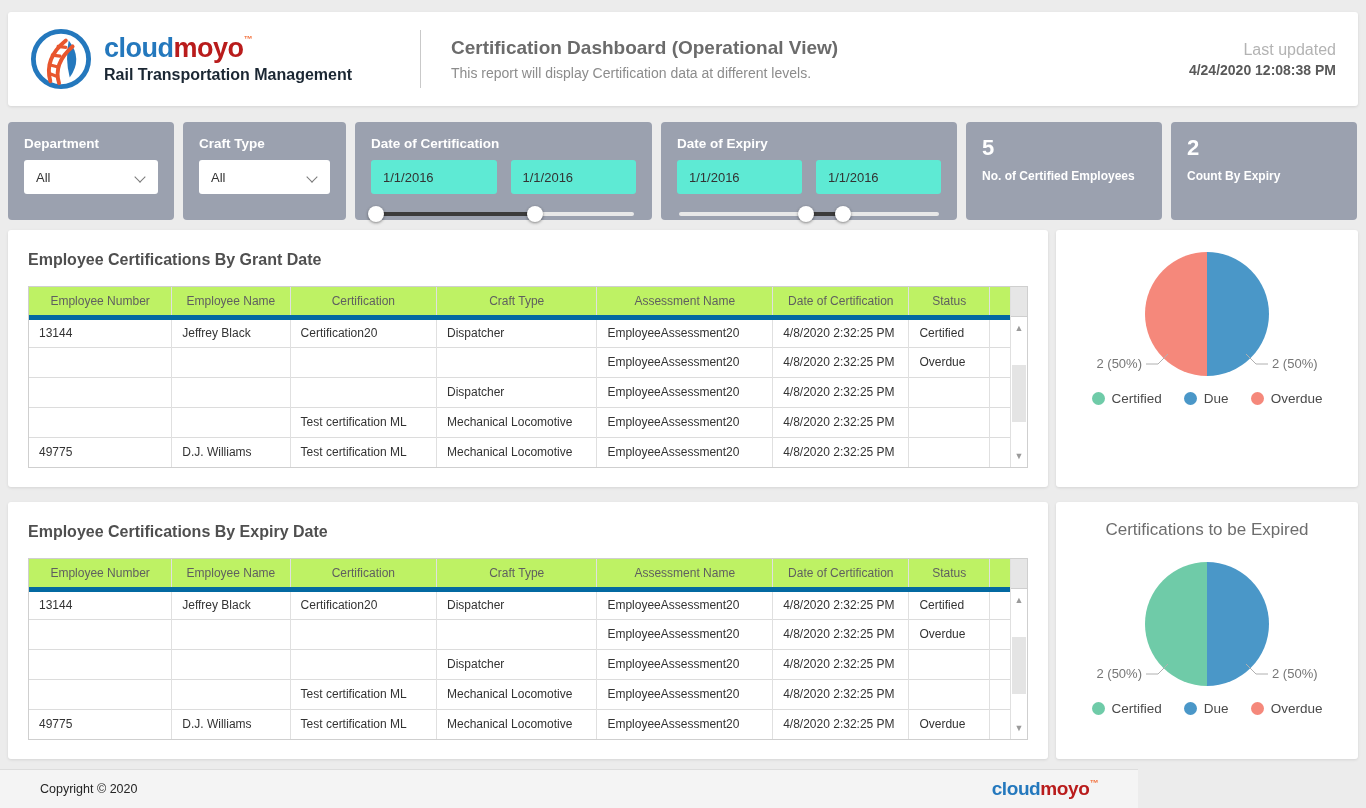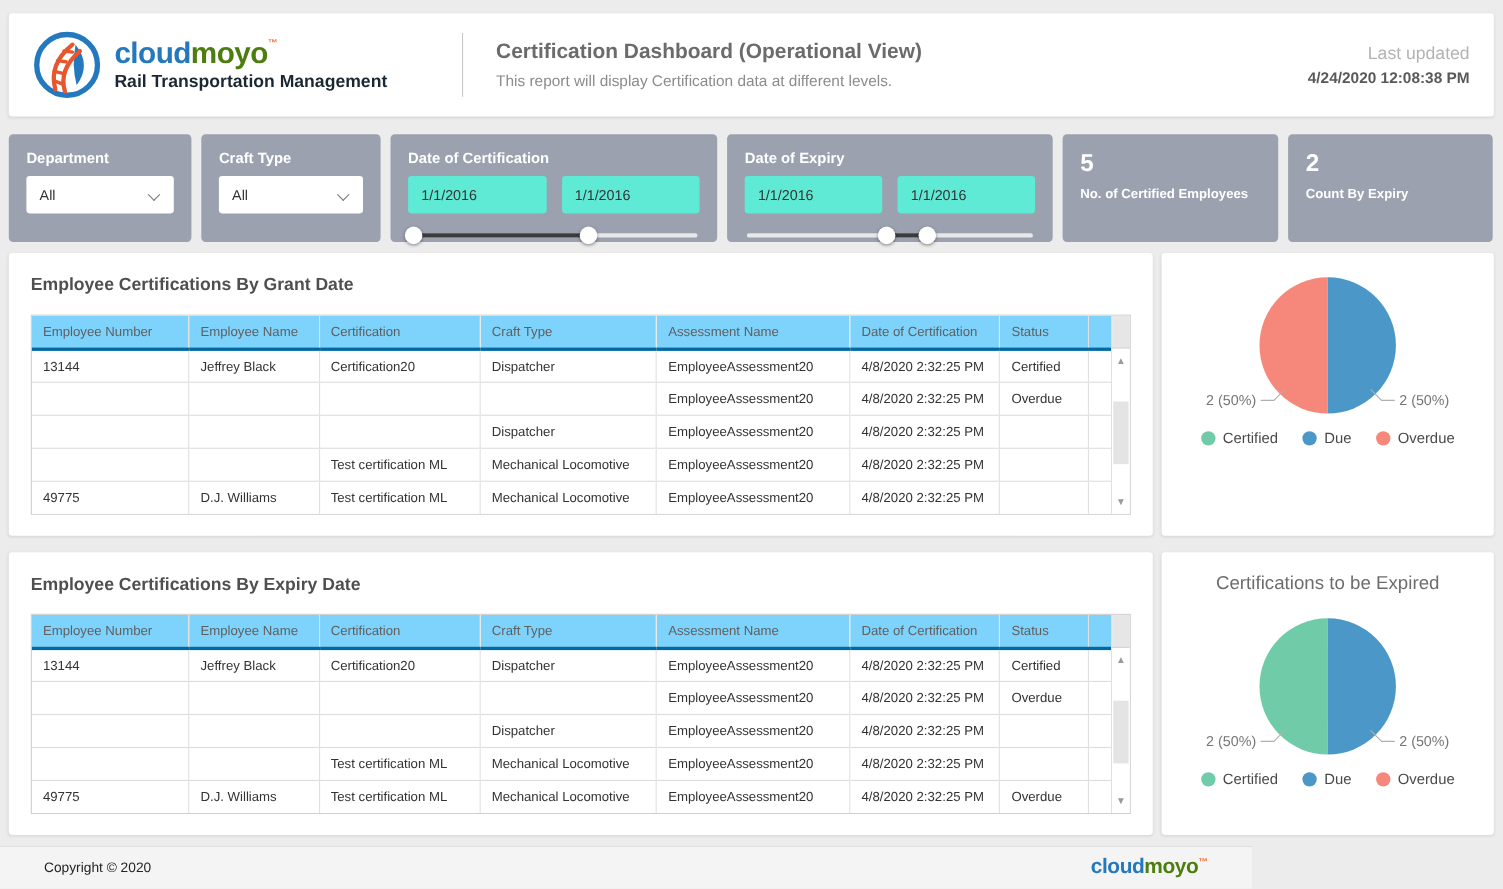--- a/index.html
+++ b/index.html
@@ -9,21 +9,21 @@
     background:#ececec; position:relative; overflow:hidden;
   }
   .card { background:#fff; border-radius:3px; box-shadow:0 1px 3px rgba(0,0,0,.10); }
 
   
   .header { position:absolute; left:8px; top:12px; width:1350px; height:94px; display:flex; align-items:center; }
   .brand { display:flex; align-items:center; padding-left:22px; width:412px; }
   .brand-logo { width:62px; height:62px; flex:0 0 62px; }
   .brand-text { margin-left:12px; }
   .brand-name { font-size:27px; font-weight:600; letter-spacing:-.5px; line-height:1; }
-  .brand-cloud { color:#2478BD; } .brand-moyo { color:#4d7c0f; }
+  .brand-cloud { color:#2478BD; } .brand-moyo { color:#b91c1c; }
   .brand-tm { font-size:9px; color:#F26B35; vertical-align:top; }
   .brand-tag { font-size:16px; font-weight:700; color:#1b2733; margin-top:4px; }
   .hdr-divider { width:1px; height:58px; background:#c9c9c9; }
   .hdr-title-block { padding-left:30px; flex:1; }
   .hdr-title { font-size:19px; font-weight:700; color:#6b6b6b; }
   .hdr-subtitle { font-size:14px; color:#8c8c8c; margin-top:6px; }
   .hdr-updated { padding-right:22px; text-align:right; }
   .hdr-updated-label { font-size:16px; color:#b3b3b3; }
   .hdr-updated-value { font-size:14px; font-weight:700; color:#595959; margin-top:3px; }
 
@@ -52,21 +52,21 @@
   .kpi-label { font-size:12px; font-weight:700; line-height:1.2; margin-top:9px; }
 
   
   .tcard { position:absolute; left:8px; width:1040px; height:257px; padding:21px 20px 0 20px; }
   .tcard.grant { top:230px; } .tcard.expiry { top:502px; }
   .tcard-title { font-size:16px; font-weight:700; color:#4f4f4f; margin-bottom:17px; }
   .table-wrap { display:flex; border:1px solid #cfcfcf; width:1000px; }
   table { border-collapse:collapse; table-layout:fixed; flex:1; }
   th,td { font-size:12px; text-align:left; padding:0 10px; height:30px; white-space:nowrap;
           overflow:hidden; border-right:1px solid #e0e0e0; }
-  th { background:#7dd3fc; color:#5f5f5f; font-weight:400; border-bottom:3px solid #0369a1; }
+  th { background:#bef264; color:#5f5f5f; font-weight:400; border-bottom:5px solid #0369a1;text-align:center; }
   td { color:#333; border-top:1px solid #dcdcdc; background:#fff; }
   tbody tr:first-child td { border-top:none; }
   th:nth-child(1),td:nth-child(1){ width:147px; }
   th:nth-child(2),td:nth-child(2){ width:120px; }
   th:nth-child(3),td:nth-child(3){ width:150px; }
   th:nth-child(4),td:nth-child(4){ width:163px; }
   th:nth-child(5),td:nth-child(5){ width:180px; }
   th:nth-child(6),td:nth-child(6){ width:137px; }
   th:nth-child(7),td:nth-child(7){ width:83px; }
   th:last-child,td:last-child { border-right:none; }

